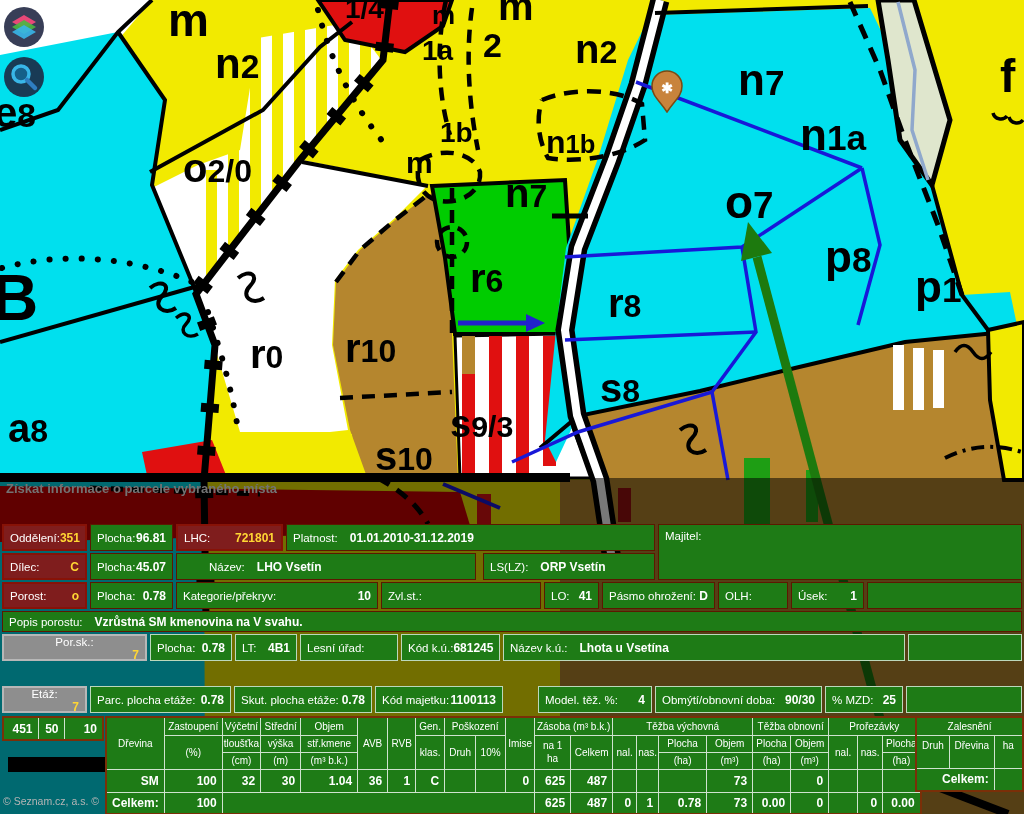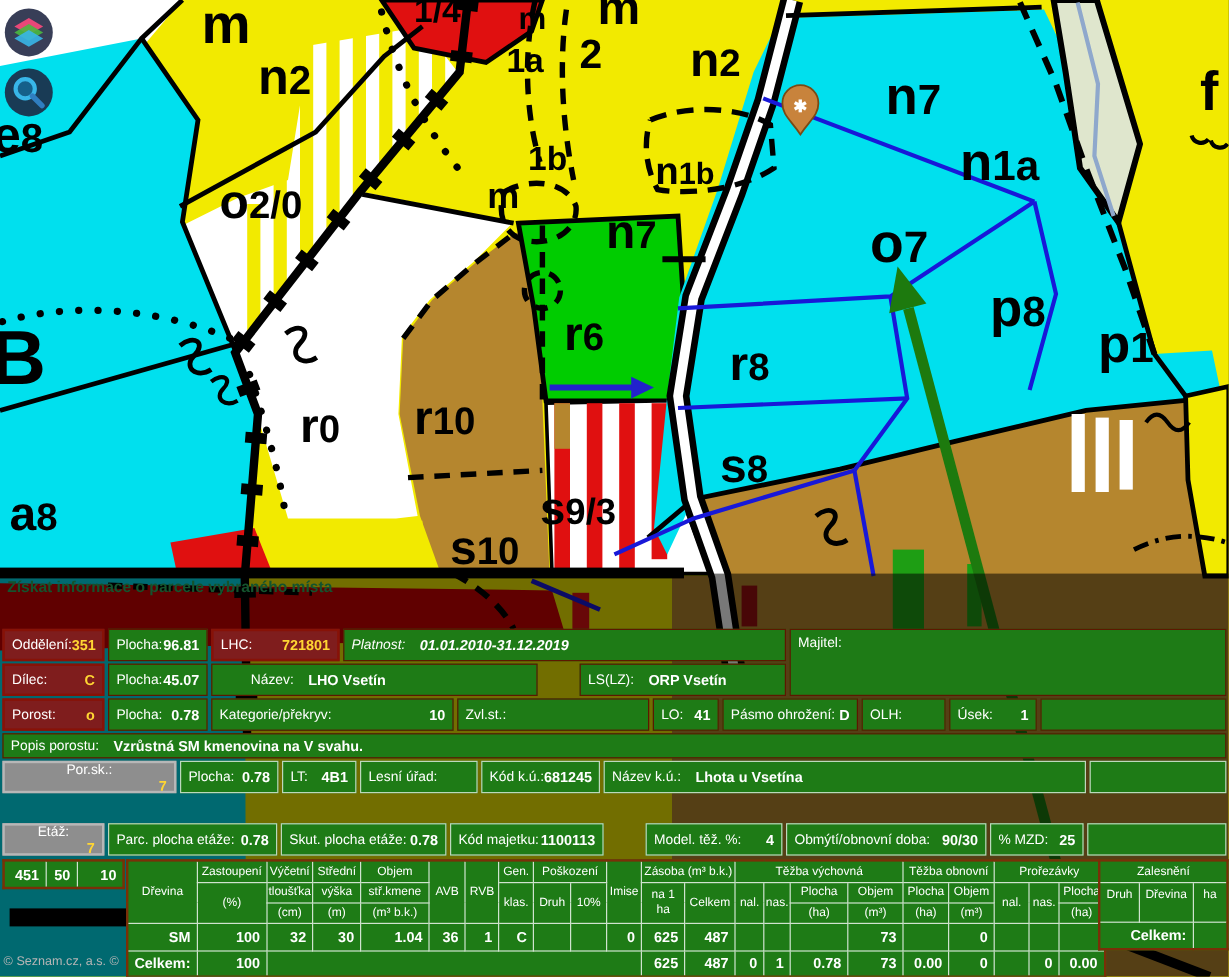--- a/index.html
+++ b/index.html
@@ -5,21 +5,21 @@
   html,body{margin:0;padding:0;background:#222;}
   #stage{position:relative;width:1024px;height:814px;overflow:hidden;
          font-family:"Liberation Sans",sans-serif;background:#f2ea00;}
   #mapsvg{position:absolute;left:0;top:0;}
   .ml{font-weight:bold;fill:#000;font-family:"Liberation Sans",sans-serif;}
   .ml tspan.sub{font-size:0.8em;}
   .mapbtn{position:absolute;width:44px;height:44px;cursor:pointer;}
   #overlay{position:absolute;left:0;top:478px;width:1024px;height:336px;
            background:rgba(0,0,0,0.53);}
   #panel{position:absolute;left:0;top:0;width:1024px;height:814px;pointer-events:none;}
-  .ptitle{position:absolute;left:6px;top:481px;font-size:13px;font-weight:bold;color:#14532d;}
+  .ptitle{position:absolute;left:6px;top:481px;font-size:13px;font-weight:bold;color:#737373;}
   .bx{position:absolute;box-sizing:border-box;display:flex;align-items:center;
       padding:0 6px;font-size:11.5px;color:#fff;white-space:nowrap;overflow:hidden;}
   .green{background:#1e7b16;border:1px solid #5c1800;}
   .lightb{border:1px solid #bcd8bc;}
   .gray{background:#7f1d1d;border:2px solid #871207;}
   .silver{border:2px solid #b7b7b7;background:#8e8e8e;flex-direction:column;}
   .bx .val{font-weight:bold;font-size:12px;margin-left:auto;}
   .bx.leftv .val{margin-left:12px;}
   .bx.topl{align-items:flex-start;padding-top:5px;}
   .yv{color:#ffd633;}
@@ -224,38 +224,38 @@
         <span class="val yv">351</span>
       </div>
     <div class="bx green" style="left:90px;top:524px;width:83px;height:27px;">
       <span>Plocha:</span>
         <span class="val">96.81</span>
       </div>
     <div class="bx gray" style="left:176px;top:524px;width:107px;height:27px;">
       <span>LHC:</span>
         <span class="val yv">721801</span>
       </div>
-    <div class="bx green leftv" style="left:286px;top:524px;width:369px;height:27px;font-style:italic;">
+    <div class="bx green leftv" style="left:286px;top:524px;width:369px;height:27px;">
       <span>Platnost:</span>
         <span class="val">01.01.2010-31.12.2019</span>
       </div>
     <div class="bx green topl leftv" style="left:658px;top:524px;width:364px;height:56px;">
       <span>Majitel:</span>
         <span class="val"></span>
       </div>
 
     <div class="bx gray" style="left:2px;top:553px;width:85px;height:27px;">
       <span>Dílec:</span>
         <span class="val yv">C</span>
       </div>
     <div class="bx green" style="left:90px;top:553px;width:83px;height:27px;">
       <span>Plocha:</span>
         <span class="val">45.07</span>
       </div>
-    <div class="bx green leftv" style="left:176px;top:553px;width:272px;height:27px;padding-left:32px;">
+    <div class="bx green leftv" style="left:176px;top:553px;width:300px;height:27px;padding-left:32px;">
       <span>Název:</span>
         <span class="val">LHO Vsetín</span>
       </div>
     <div class="bx green leftv" style="left:483px;top:553px;width:172px;height:27px;">
       <span>LS(LZ):</span>
         <span class="val">ORP Vsetín</span>
       </div>
 
     <div class="bx gray" style="left:2px;top:582px;width:85px;height:27px;">
       <span>Porost:</span>

